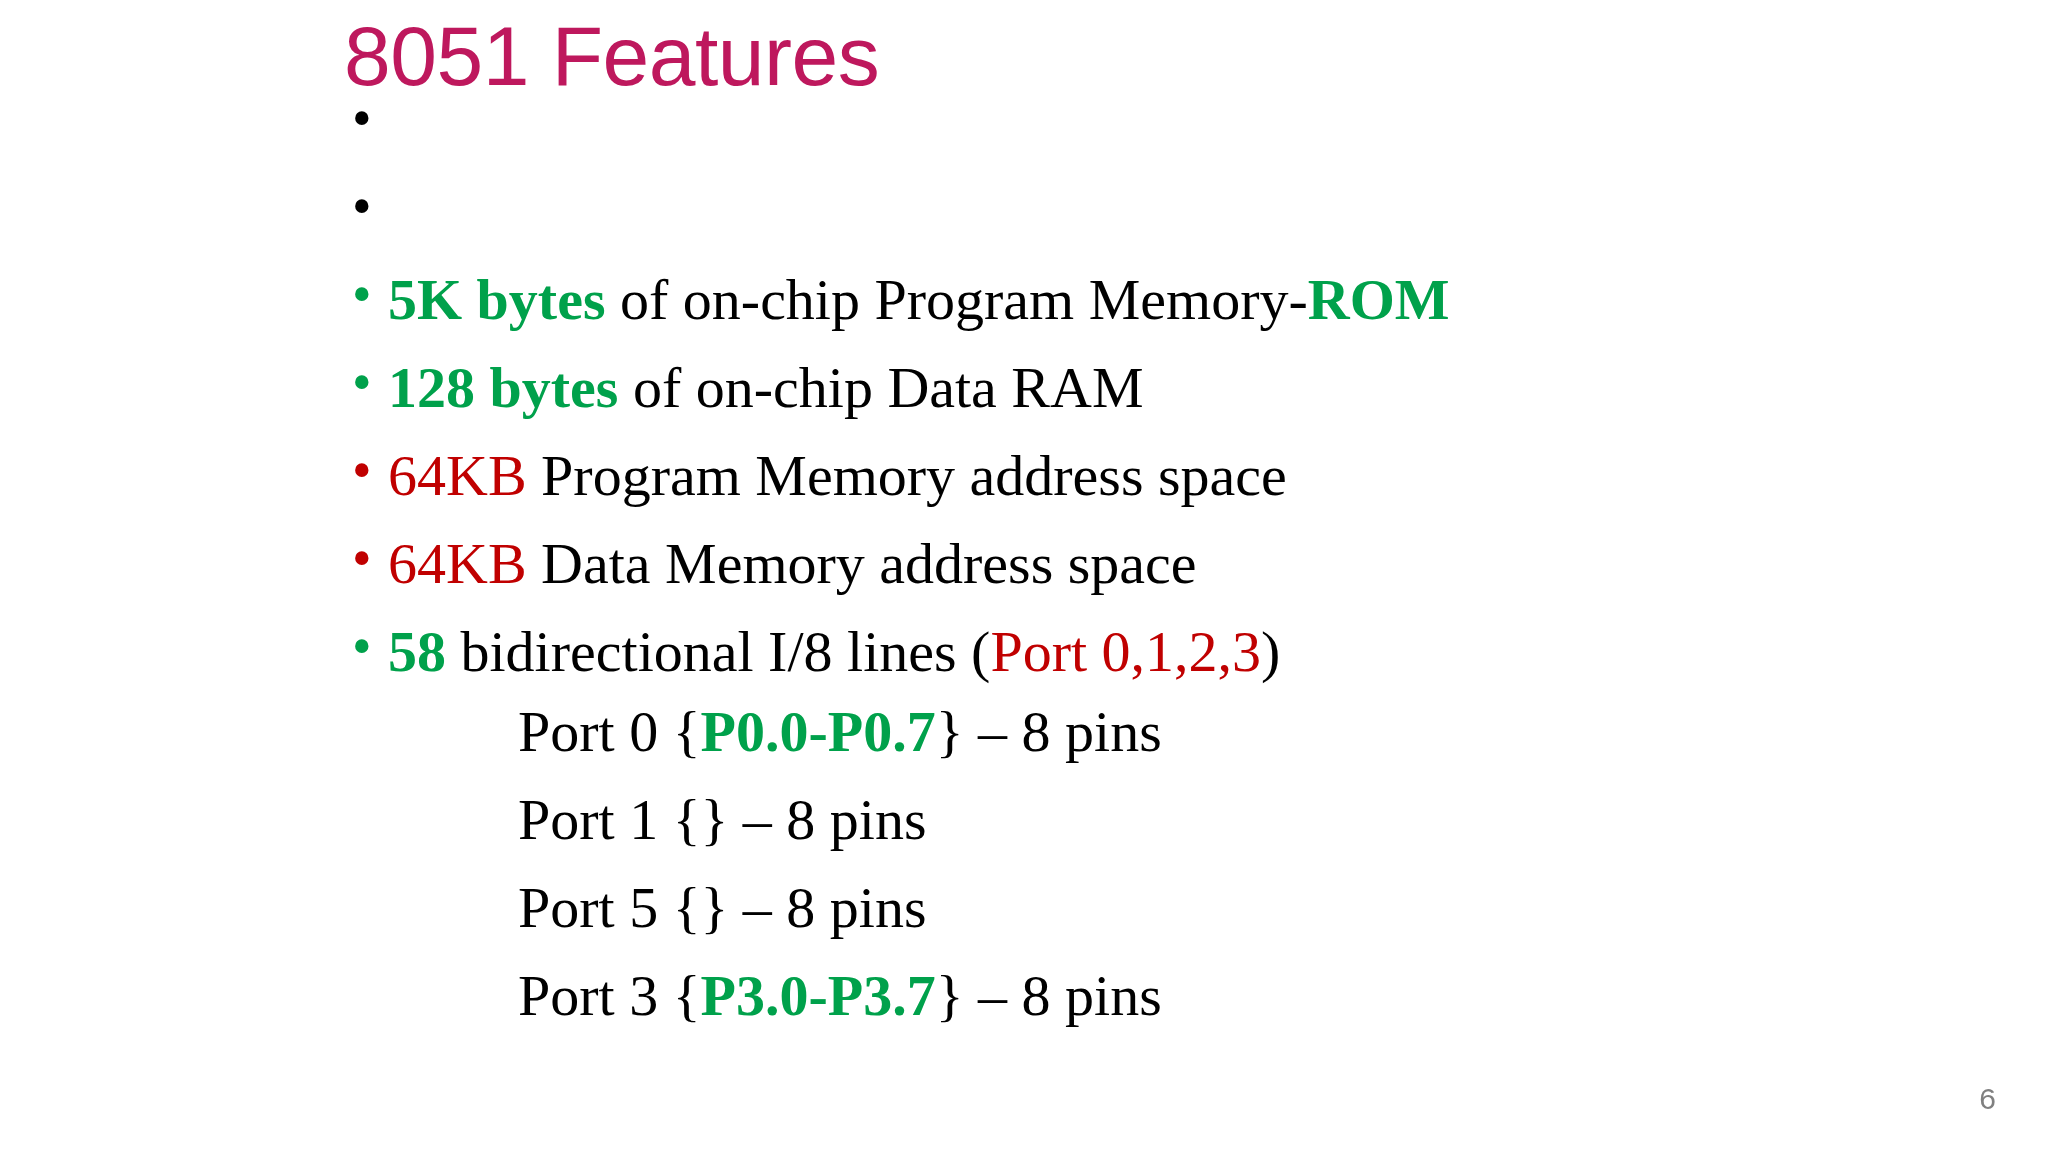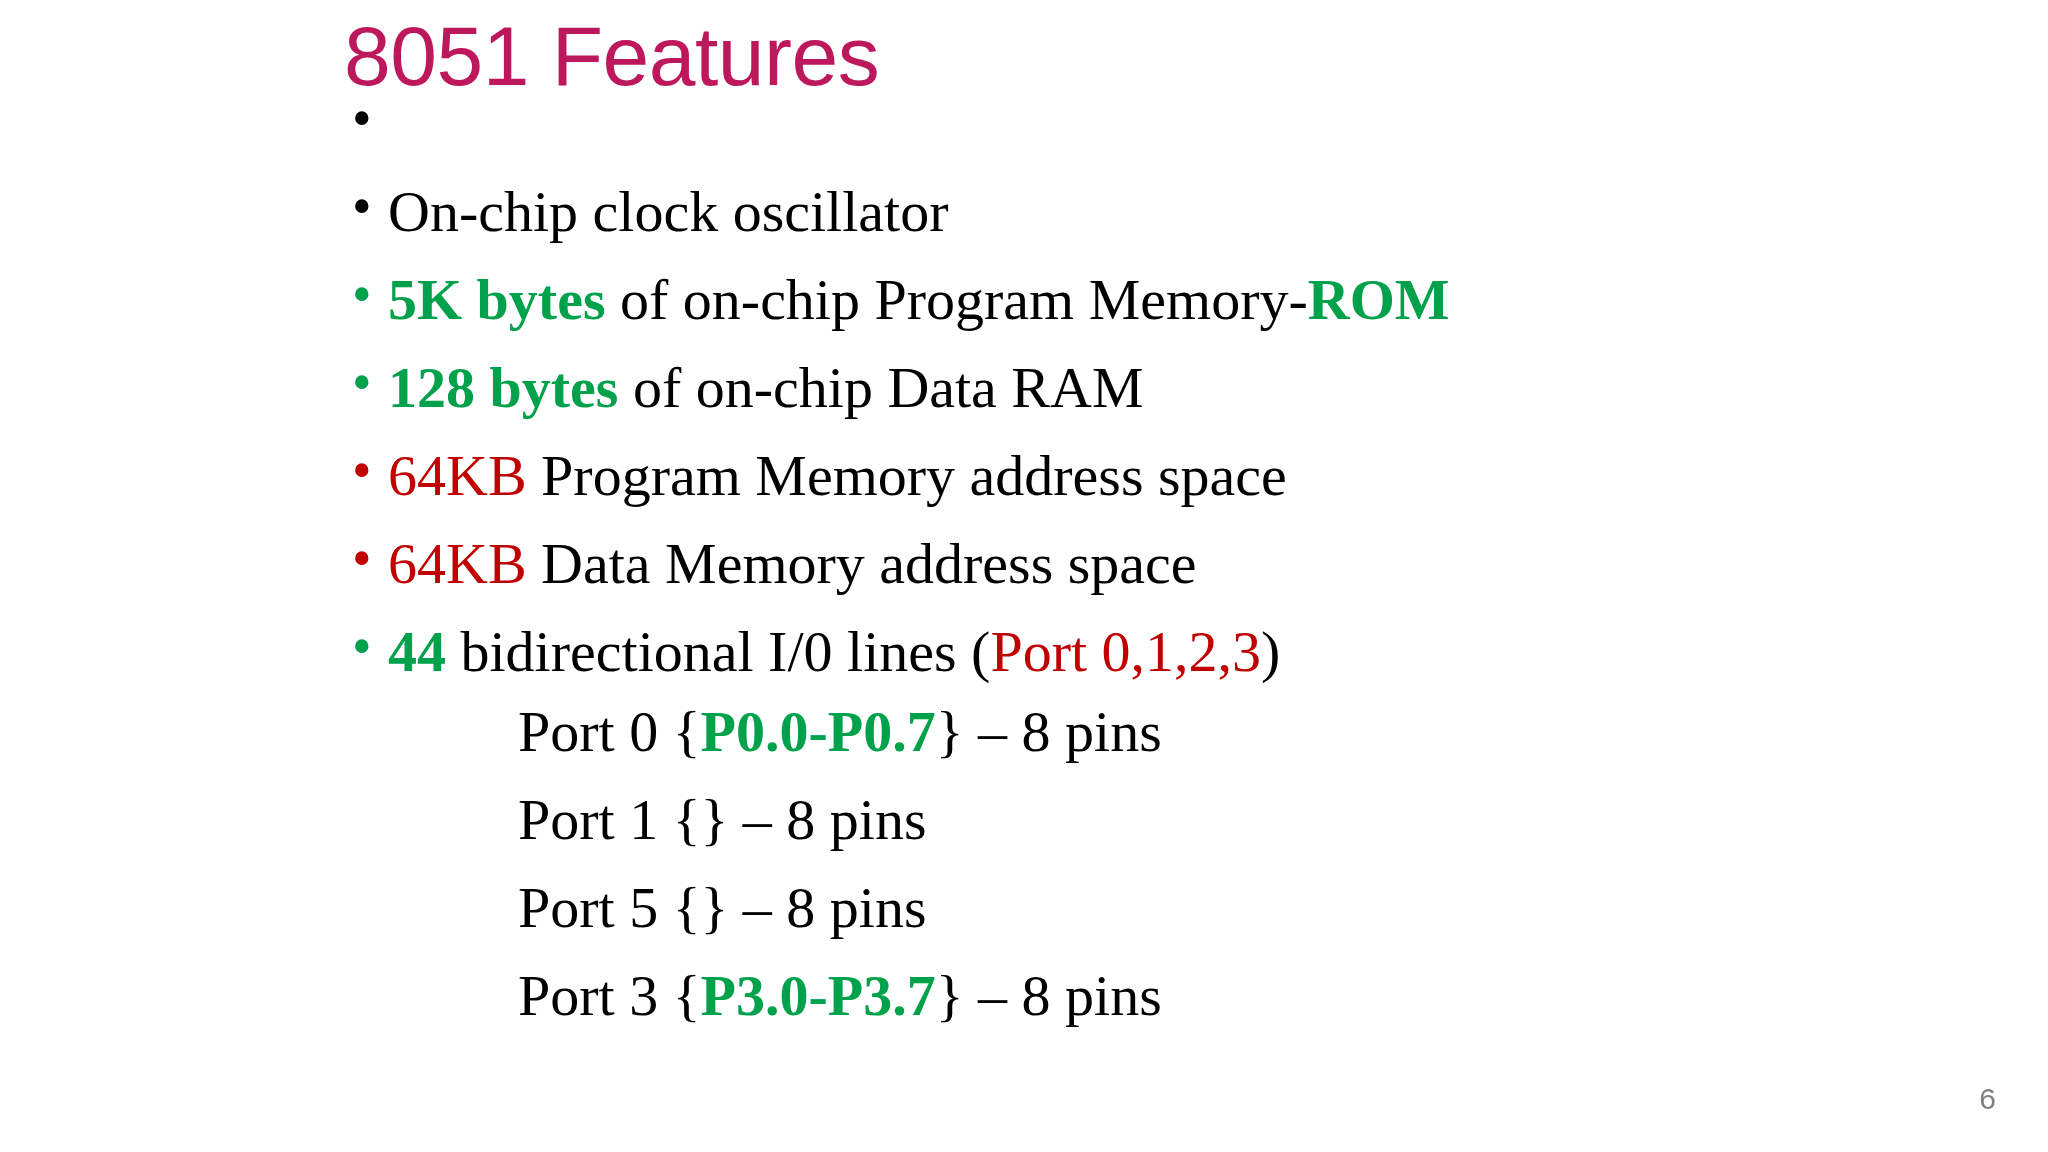--- a/index.html
+++ b/index.html
@@ -102,41 +102,40 @@
 <div class="slide">
 
   <div class="slide-title">8051 Features</div>
 
   <div class="bullet-list">
       <div class="bullet-row">
         <span class="bullet-mark black">•</span>
       </div>
       <div class="bullet-row">
         <span class="bullet-mark black">•</span>
-        <span class="bullet-text"><span class="black">On-chip clock oscillator</span></span>
       </div>
       <div class="bullet-row">
         <span class="bullet-mark green">•</span>
         <span class="bullet-text"><span class="green-bold">5K bytes</span><span class="black"> of on-chip Program Memory-</span><span class="green-bold">ROM</span></span>
       </div>
       <div class="bullet-row">
         <span class="bullet-mark green">•</span>
         <span class="bullet-text"><span class="green-bold">128 bytes</span><span class="black"> of on-chip Data RAM</span></span>
       </div>
       <div class="bullet-row">
         <span class="bullet-mark red">•</span>
         <span class="bullet-text"><span class="red">64KB</span><span class="black"> Program Memory address space</span></span>
       </div>
       <div class="bullet-row">
         <span class="bullet-mark red">•</span>
         <span class="bullet-text"><span class="red">64KB</span><span class="black"> Data Memory address space</span></span>
       </div>
       <div class="bullet-row">
         <span class="bullet-mark green">•</span>
-        <span class="bullet-text"><span class="green-bold">44</span><span class="black"> bidirectional I/0 lines (</span><span class="red">Port 0,1,2,3</span><span class="black">)</span></span>
+        <span class="bullet-text"><span class="green-bold">58</span><span class="black"> bidirectional I/8 lines (</span><span class="red">Port 0,1,2,3</span><span class="black">)</span></span>
       </div>
     </div>
 
   <div class="port-list">
       <div class="port-row">
         <span class="black">Port 0 { </span>
         <span class="green-bold">P0.0-P0.7</span>
         <span class="black"> } – 8 pins</span>
       </div>
       <div class="port-row">

